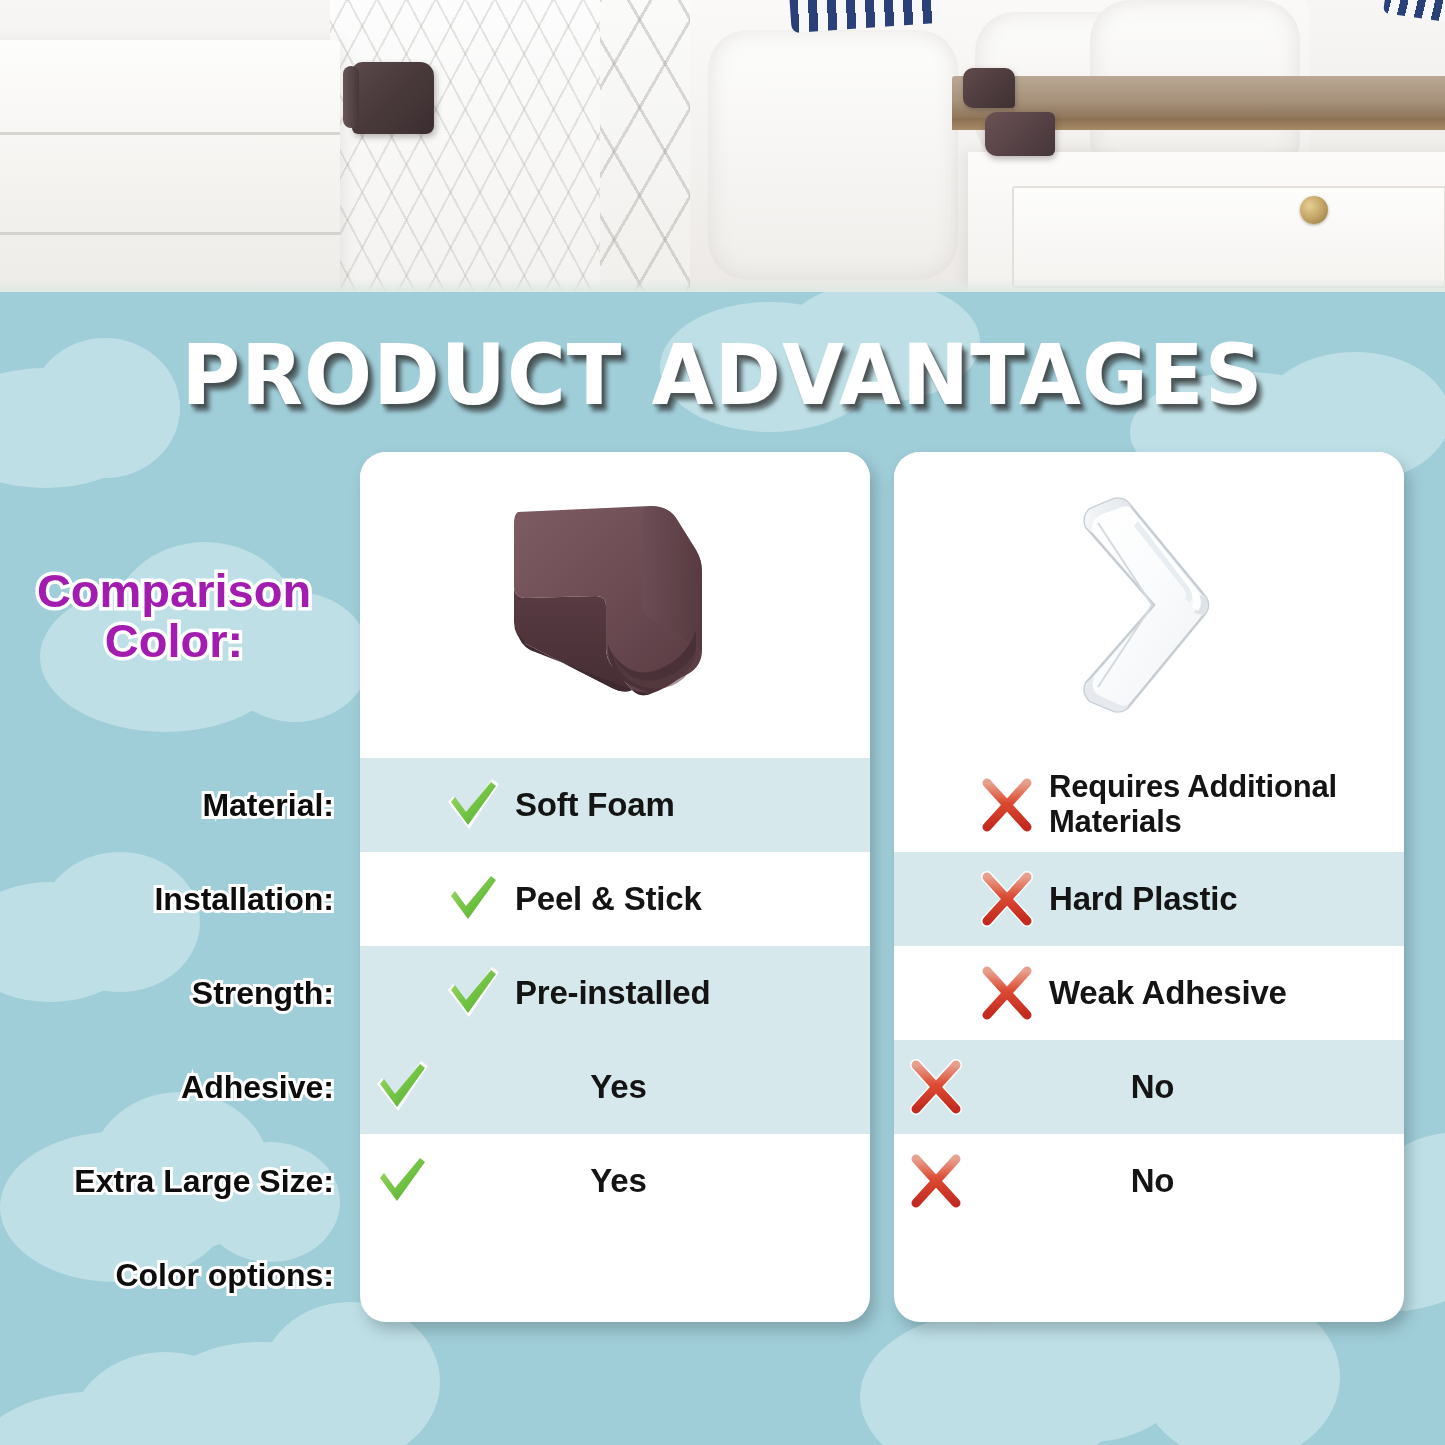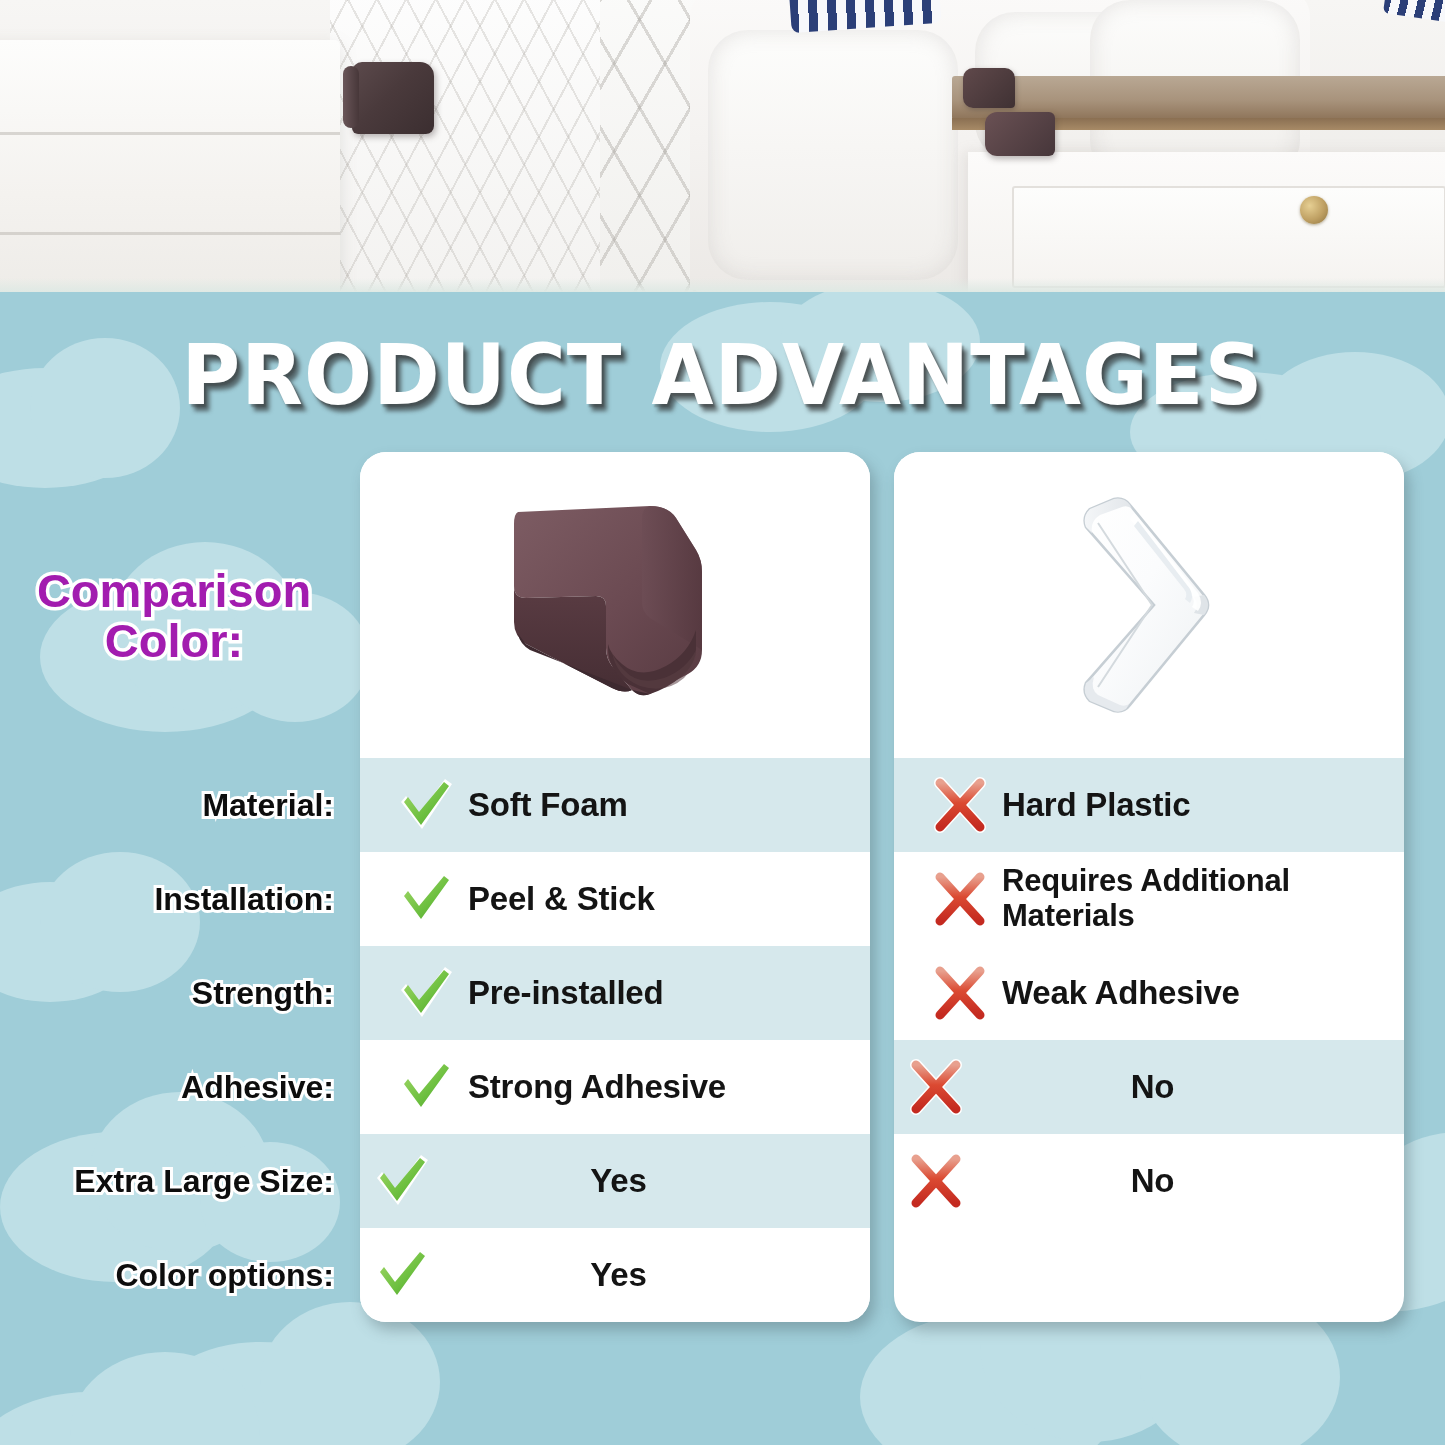--- a/index.html
+++ b/index.html
@@ -84,21 +84,21 @@
     -webkit-text-stroke:6px #fff;paint-order:stroke fill;}
   .rowlabel span{display:block;padding-left:31px;}
 
   
   .card{position:absolute;top:452px;width:510px;height:870px;background:#fff;border-radius:26px;
     overflow:hidden;box-shadow:5px 8px 14px rgba(70,90,95,.35);}
   .card.left{left:360px;}
   .card.right{left:894px;}
   .prodbox{height:306px;display:flex;align-items:center;justify-content:center;background:#fff;}
   .stripes{display:block;}
-  .srow{height:94px;display:flex;align-items:center;box-sizing:border-box;padding-left:24px;}
+  .srow{height:94px;display:flex;align-items:center;box-sizing:border-box;padding-left:71px;}
   .srow.blue{background:#d6e8ec;}
   .srow.white{background:#ffffff;}
   .srow.ctr{padding-left:0;justify-content:flex-start;}
   .mark{width:84px;flex:0 0 84px;display:flex;align-items:center;justify-content:center;}
   .mark svg{display:block;}
   .celltext{font-size:33px;font-weight:600;color:#141414;line-height:1.12;letter-spacing:-.2px;}
   .celltext.center{flex:1;text-align:center;padding-right:77px;font-weight:700;}
 
   
   .foam{position:relative;width:230px;height:215px;}
@@ -267,29 +267,20 @@
       </div>
       <div class="srow blue">
         <div class="mark">
           <svg width="62" height="62" viewBox="0 0 62 62">
             <path d="M6 28 L11 22 L24 40 L50 5 L57 10 L27 55 Z" fill="#fff"></path>
             <path d="M9 28 L13 23 L24 38 L49 8 L54 12 L26 51 Z" fill="url(#gc)"></path>
           </svg>
         </div>
         <div class="celltext">Pre-installed</div>
       </div>
-      <div class="srow white">
-        <div class="mark">
-          <svg width="62" height="62" viewBox="0 0 62 62">
-            <path d="M6 28 L11 22 L24 40 L50 5 L57 10 L27 55 Z" fill="#fff"></path>
-            <path d="M9 28 L13 23 L24 38 L49 8 L54 12 L26 51 Z" fill="url(#gc)"></path>
-          </svg>
-        </div>
-        <div class="celltext">Strong Adhesive</div>
-      </div>
       <div class="srow blue ctr">
         <div class="mark">
           <svg width="62" height="62" viewBox="0 0 62 62">
             <path d="M6 28 L11 22 L24 40 L50 5 L57 10 L27 55 Z" fill="#fff"></path>
             <path d="M9 28 L13 23 L24 38 L49 8 L54 12 L26 51 Z" fill="url(#gc)"></path>
           </svg>
         </div>
         <div class="celltext center">Yes</div>
       </div>
       <div class="srow white ctr">
@@ -321,20 +312,35 @@
         <path d="M48 16 Q40 24 44 34 L112 112 L44 190 Q40 200 48 208 L72 218 Q82 220 88 212 L162 122 Q170 112 162 102 L88 12 Q82 4 72 6 Z" fill="url(#pl1)" stroke="#c6ced4" stroke-width="2.6"></path>
         <path d="M88 12 Q82 4 72 6 L48 16 Q40 24 44 34 L50 40 Q48 28 58 22 L80 14 Q86 12 90 16 Z" fill="url(#pl2)"></path>
         <path d="M162 102 Q170 112 162 122 L152 120 Q158 112 152 104 Z" fill="#dfe4e8"></path>
         <path d="M92 20 L156 100 Q162 110 156 118 L150 114 Q154 108 149 101 L88 26 Z" fill="#ffffff" opacity=".9"></path>
         <path d="M96 28 L148 96 Q152 104 148 110 L143 106 Q146 101 142 96 L92 33 Z" fill="#e8edf1"></path>
         <path d="M48 208 Q40 200 44 190 L52 184 Q48 196 56 202 L78 212 Q84 214 88 210 L84 216 Q78 220 72 218 Z" fill="#e6eaee"></path>
         <path d="M56 30 L110 112 L56 194" fill="none" stroke="#d4dade" stroke-width="2"></path>
       </svg>
     </div>
     <div class="stripes">
+      <div class="srow white">
+        <div class="mark">
+          <svg width="62" height="62" viewBox="0 0 62 62">
+            <g stroke="#fff" stroke-width="12" stroke-linecap="round">
+                <line x1="11" y1="9" x2="51" y2="53"></line>
+                <line x1="51" y1="9" x2="11" y2="53"></line>
+              </g>
+            <g stroke="url(#rx)" stroke-width="9" stroke-linecap="round">
+                <line x1="11" y1="9" x2="51" y2="53"></line>
+                <line x1="51" y1="9" x2="11" y2="53"></line>
+              </g>
+          </svg>
+        </div>
+        <div class="celltext" style="font-size:31px">Requires Additional Materials</div>
+      </div>
       <div class="srow blue">
         <div class="mark">
           <svg width="62" height="62" viewBox="0 0 62 62">
             <defs>
                 <linearGradient id="rx" x1="0" y1="0" x2="0" y2="1">
                   <stop offset="0" stop-color="#e8a08e"></stop>
                   <stop offset="45%" stop-color="#db4a32"></stop>
                   <stop offset="100%" stop-color="#c42a20"></stop>
                 </linearGradient>
               </defs>
@@ -356,63 +362,48 @@
             <g stroke="#fff" stroke-width="12" stroke-linecap="round">
                 <line x1="11" y1="9" x2="51" y2="53"></line>
                 <line x1="51" y1="9" x2="11" y2="53"></line>
               </g>
             <g stroke="url(#rx)" stroke-width="9" stroke-linecap="round">
                 <line x1="11" y1="9" x2="51" y2="53"></line>
                 <line x1="51" y1="9" x2="11" y2="53"></line>
               </g>
           </svg>
         </div>
-        <div class="celltext" style="font-size:31px">Requires Additional Materials</div>
-      </div>
-      <div class="srow white">
+        <div class="celltext">Weak Adhesive</div>
+      </div>
+      <div class="srow blue ctr">
         <div class="mark">
           <svg width="62" height="62" viewBox="0 0 62 62">
             <g stroke="#fff" stroke-width="12" stroke-linecap="round">
                 <line x1="11" y1="9" x2="51" y2="53"></line>
                 <line x1="51" y1="9" x2="11" y2="53"></line>
               </g>
             <g stroke="url(#rx)" stroke-width="9" stroke-linecap="round">
                 <line x1="11" y1="9" x2="51" y2="53"></line>
                 <line x1="51" y1="9" x2="11" y2="53"></line>
               </g>
           </svg>
         </div>
-        <div class="celltext">Weak Adhesive</div>
-      </div>
-      <div class="srow blue ctr">
+        <div class="celltext center">No</div>
+      </div>
+      <div class="srow white ctr">
         <div class="mark">
           <svg width="62" height="62" viewBox="0 0 62 62">
             <g stroke="#fff" stroke-width="12" stroke-linecap="round">
                 <line x1="11" y1="9" x2="51" y2="53"></line>
                 <line x1="51" y1="9" x2="11" y2="53"></line>
               </g>
             <g stroke="url(#rx)" stroke-width="9" stroke-linecap="round">
                 <line x1="11" y1="9" x2="51" y2="53"></line>
                 <line x1="51" y1="9" x2="11" y2="53"></line>
               </g>
           </svg>
         </div>
         <div class="celltext center">No</div>
       </div>
-      <div class="srow white ctr">
-        <div class="mark">
-          <svg width="62" height="62" viewBox="0 0 62 62">
-            <g stroke="#fff" stroke-width="12" stroke-linecap="round">
-                <line x1="11" y1="9" x2="51" y2="53"></line>
-                <line x1="51" y1="9" x2="11" y2="53"></line>
-              </g>
-            <g stroke="url(#rx)" stroke-width="9" stroke-linecap="round">
-                <line x1="11" y1="9" x2="51" y2="53"></line>
-                <line x1="51" y1="9" x2="11" y2="53"></line>
-              </g>
-          </svg>
-        </div>
-        <div class="celltext center">No</div>
-      </div>
     </div>
   </div>
 
 </div>
 
 </body></html>

